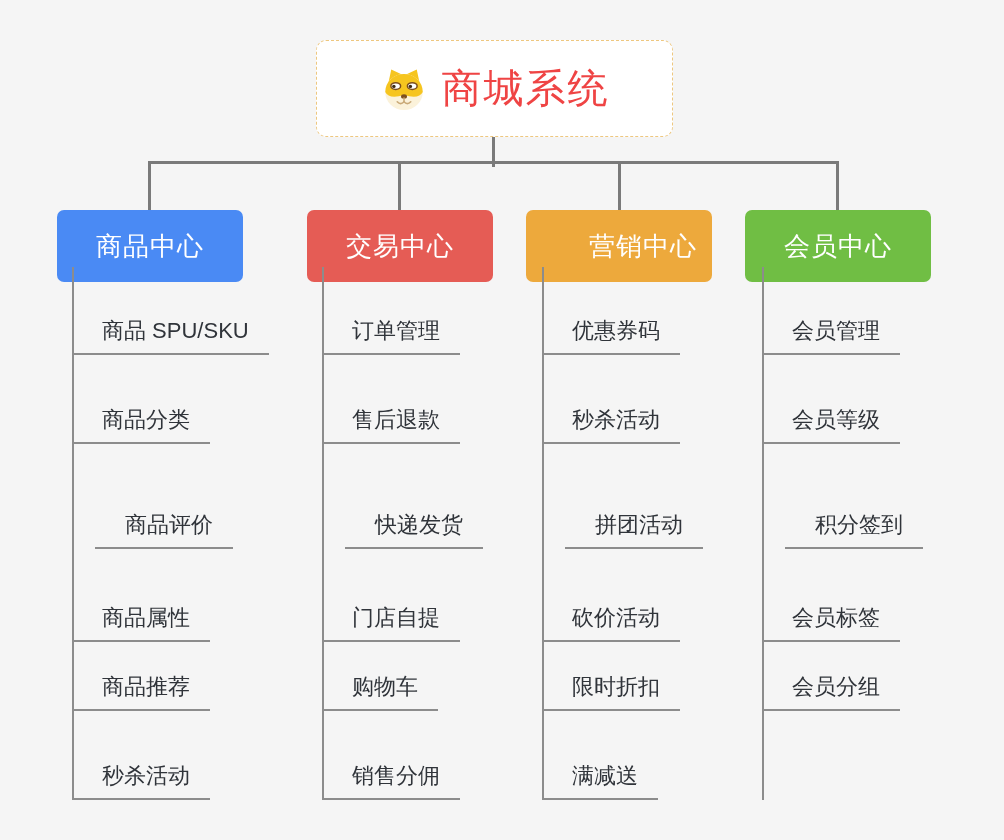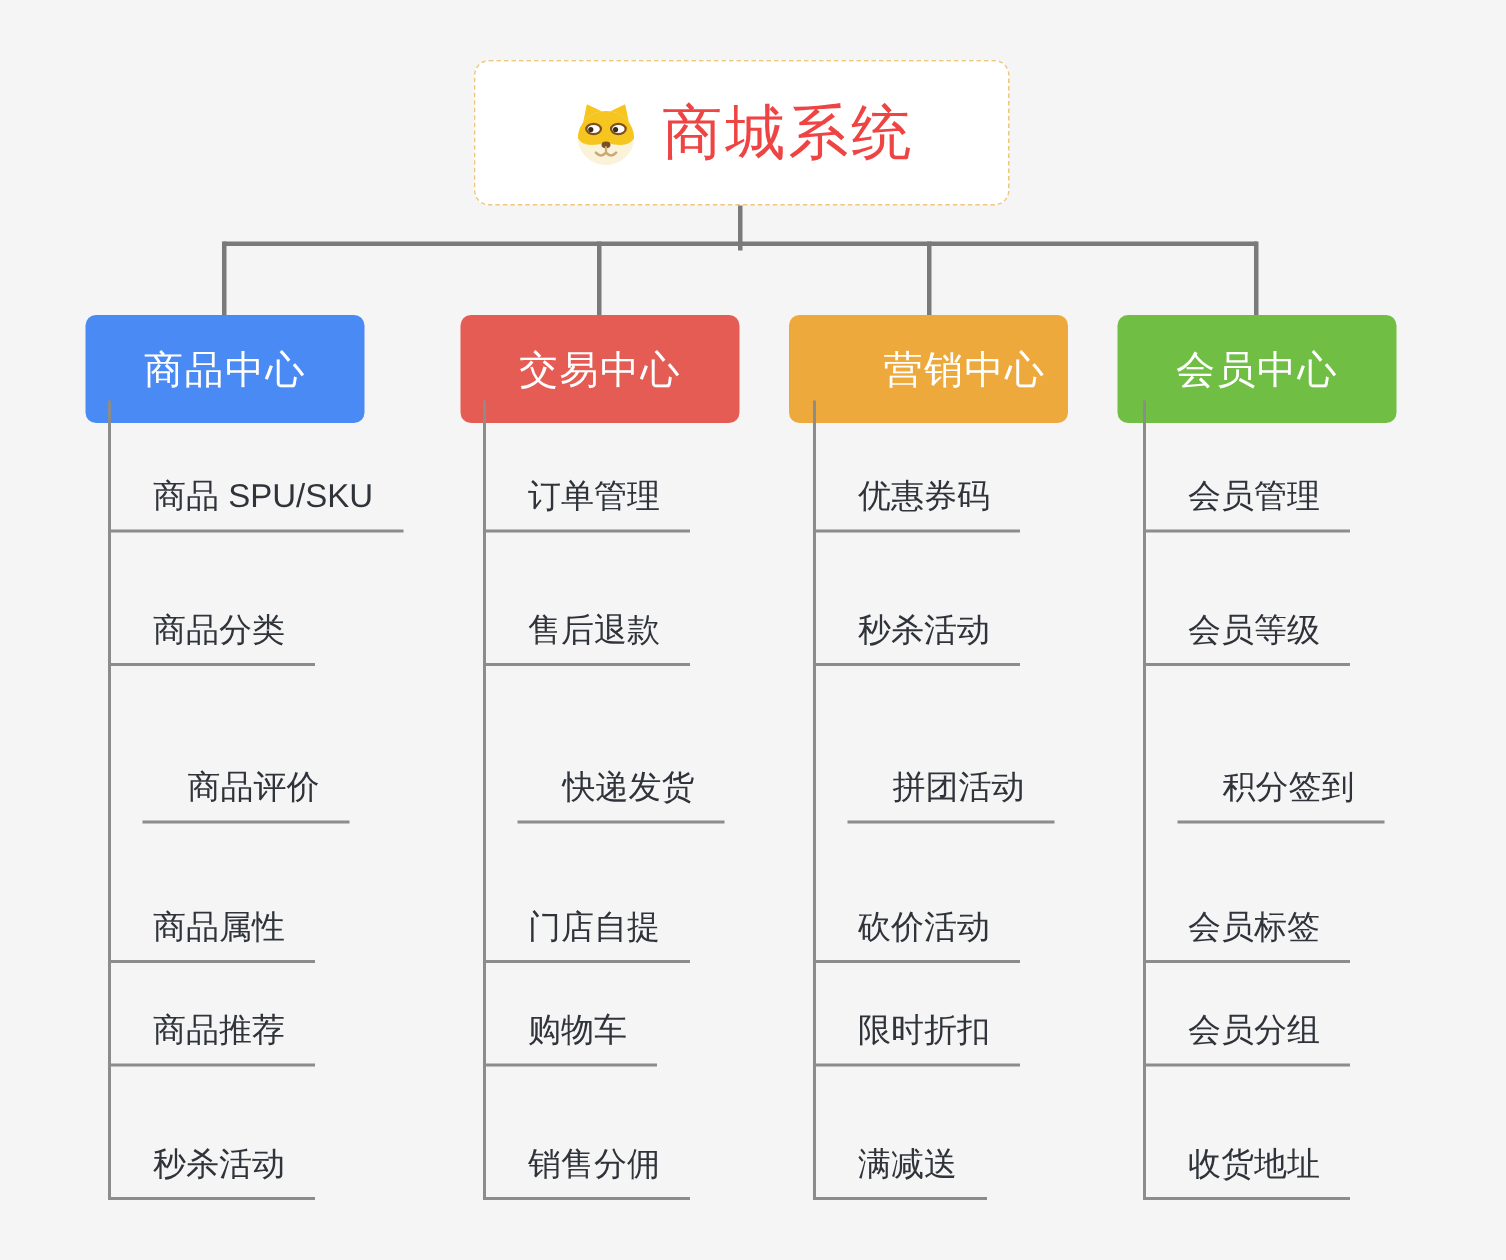--- a/index.html
+++ b/index.html
@@ -158,15 +158,14 @@
   <div class="leaf cx3 r3">拼团活动</div>
   <div class="leaf cx3 r4">砍价活动</div>
   <div class="leaf cx3 r5">限时折扣</div>
   <div class="leaf cx3 r6">满减送</div>
 
   <div class="leaf cx4 r1">会员管理</div>
   <div class="leaf cx4 r2">会员等级</div>
   <div class="leaf cx4 r3">积分签到</div>
   <div class="leaf cx4 r4">会员标签</div>
   <div class="leaf cx4 r5">会员分组</div>
-  <div class="leaf cx4 r6">收货地址</div>
 
 </div>
 
 </body></html>

